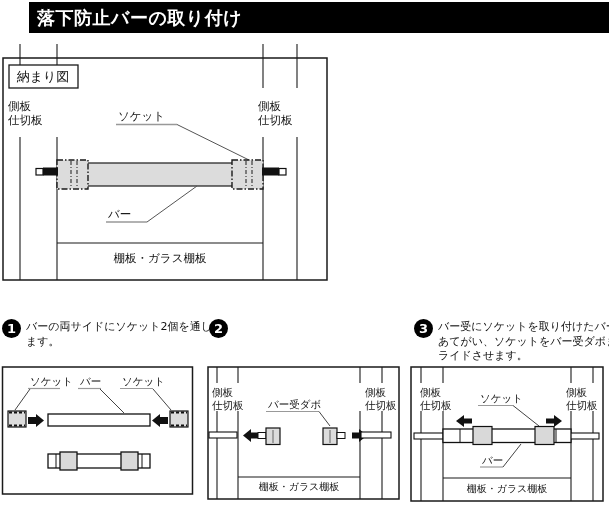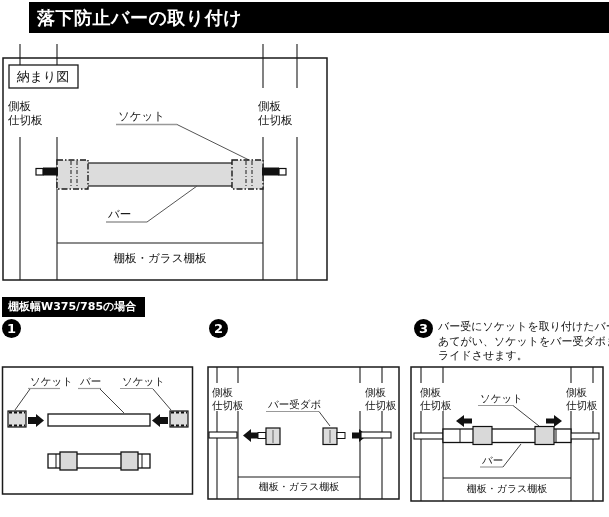--- a/index.html
+++ b/index.html
@@ -74,23 +74,26 @@
       <rect x="279" y="128.5" width="7" height="6.5" fill="#fff" stroke="#111" stroke-width="1.2"></rect>
     </g>
 
     <text x="108" y="178" font-size="11.5">バー</text>
     <g>
       <line x1="106" y1="182" x2="147" y2="182" stroke="#999" stroke-width="1.3"></line>
       <line x1="147" y1="182" x2="197" y2="146" stroke="#555" stroke-width="1"></line>
     </g>
   </svg>
 
-  <div class="sectionlabel">棚板幅W375/785の場合</div>
 
   <div class="badge" style="left:2px;top:319px">1</div>
+  <div class="steptext" style="left:26px">
+    <div>バーの両サイドにソケット2個を通し</div>
+    <div>ます。</div>
+  </div>
 
   <div class="badge" style="left:209px;top:319px">2</div>
 
   <div class="badge" style="left:414px;top:319px">3</div>
   <div class="steptext" style="left:438px">
     <div>バー受にソケットを取り付けたバーを</div>
     <div>あてがい、ソケットをバー受ダボまでス</div>
     <div>ライドさせます。</div>
   </div>
 

